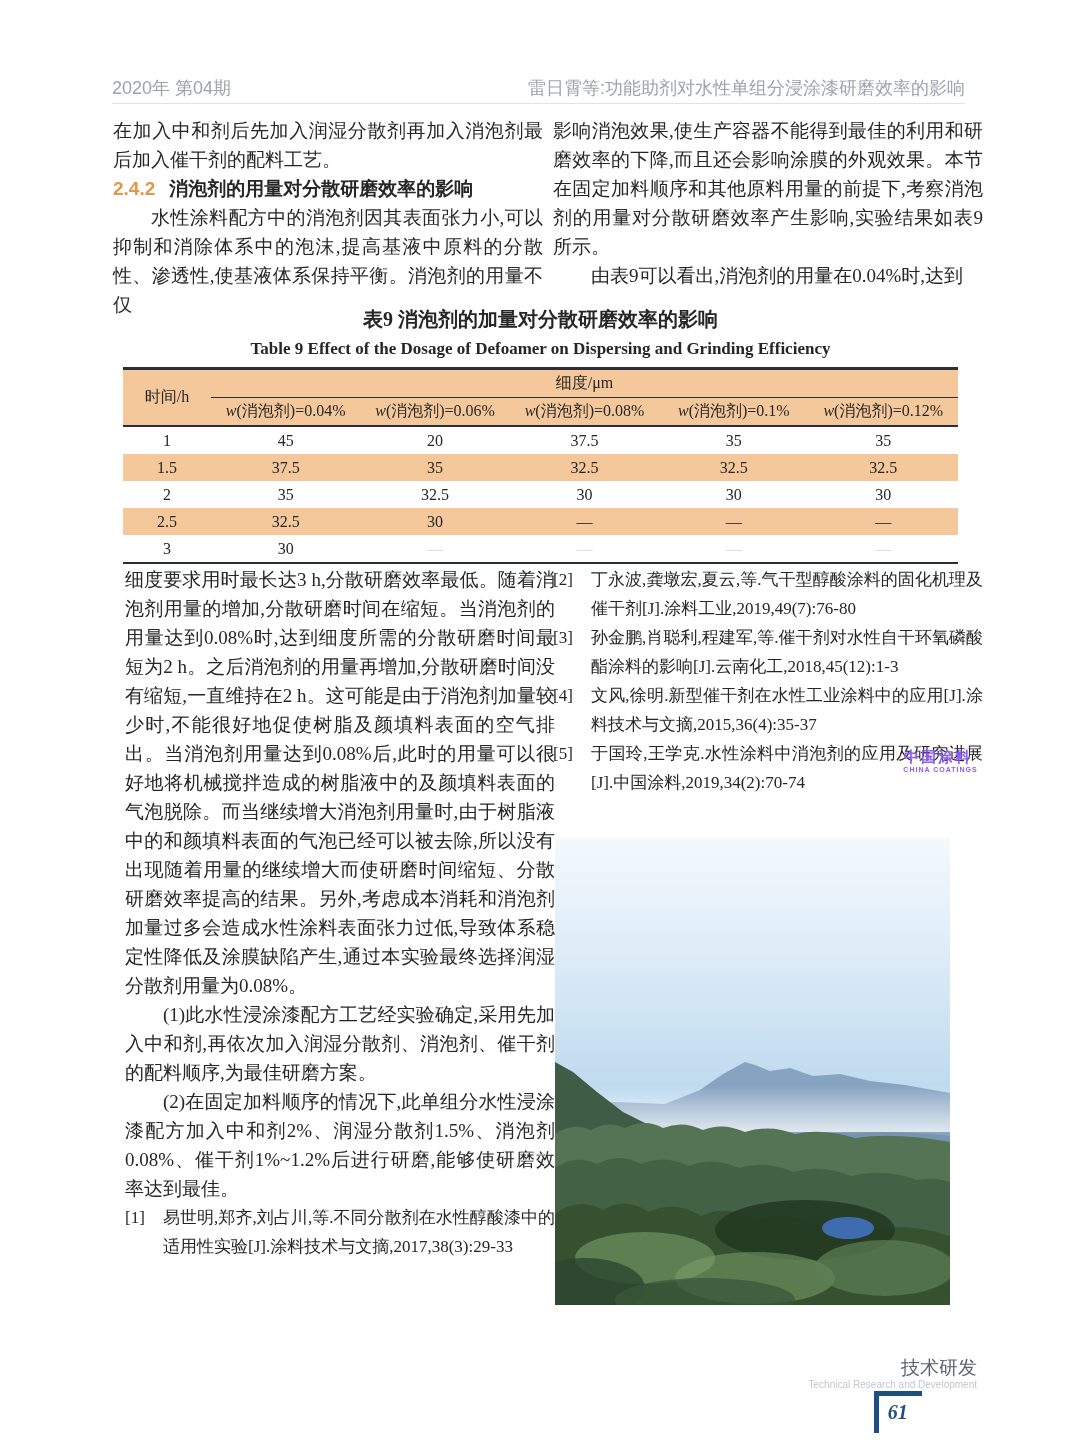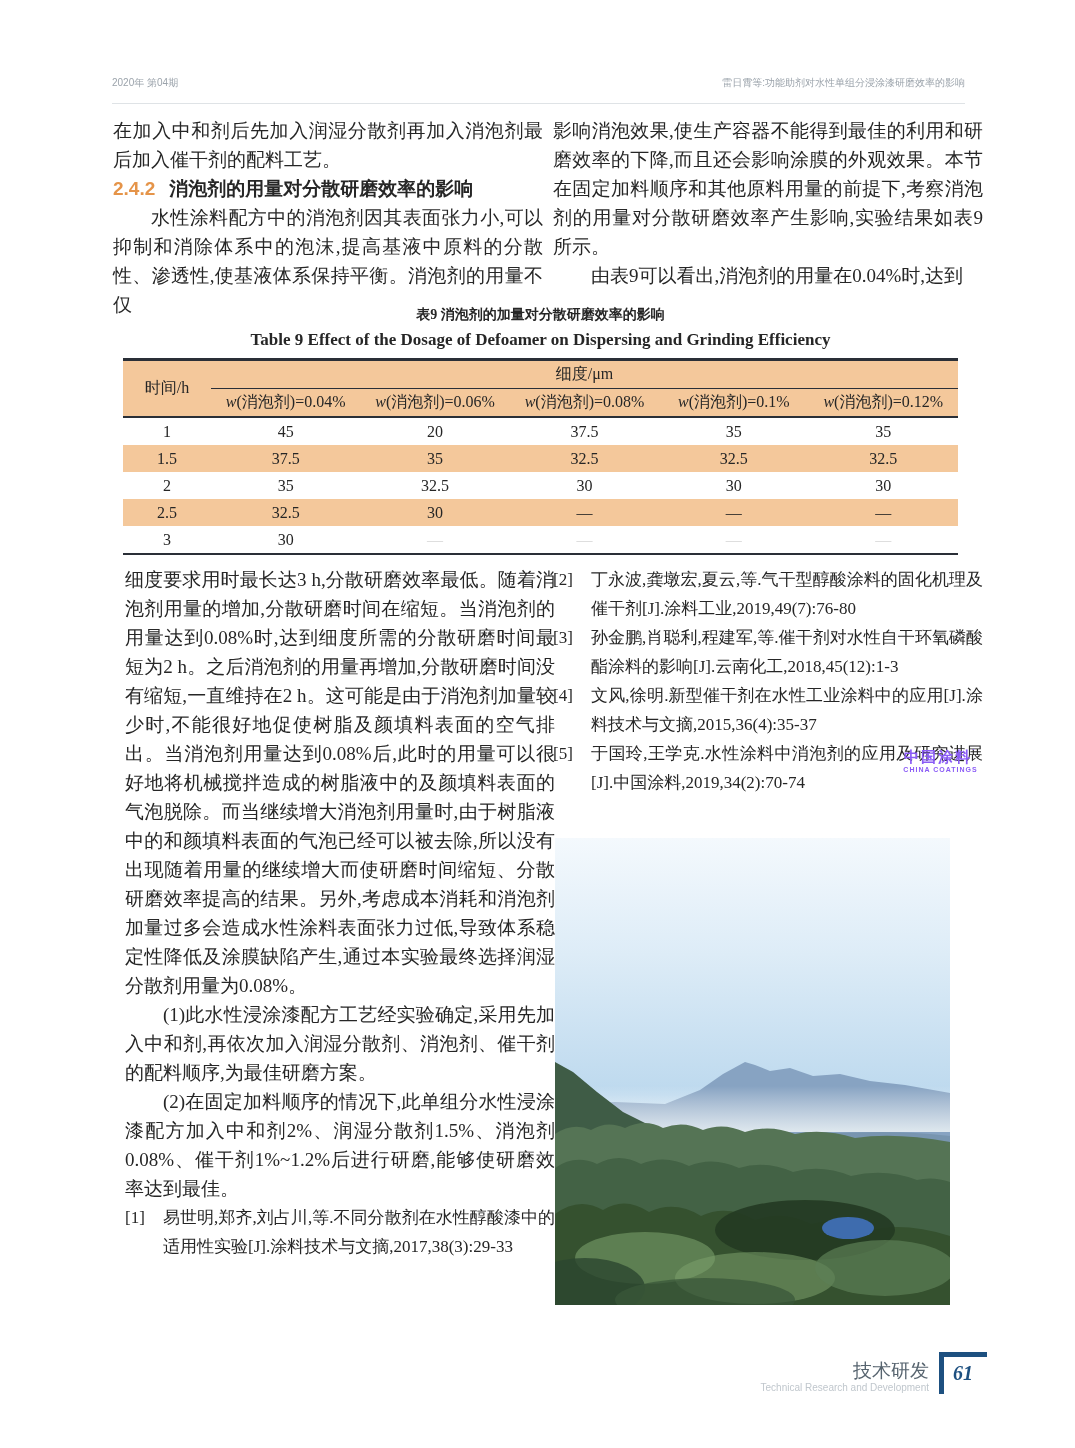--- a/index.html
+++ b/index.html
@@ -1,38 +1,38 @@
 <!DOCTYPE html>
 <html><head>
 <meta charset="utf-8">
 <style>
   html,body{margin:0;padding:0;background:#ffffff;}
   .page{position:relative;width:1075px;height:1448px;background:#ffffff;overflow:hidden;
         font-family:"Liberation Serif","DejaVu Serif",serif;color:#262626;}
   
   .pg-header{position:absolute;left:112px;right:110px;top:76px;display:flex;
-             justify-content:space-between;font-size:10px;color:#9ba3ab;
+             justify-content:space-between;font-size:18px;color:#9ba3ab;
              font-family:"Liberation Sans","DejaVu Sans",sans-serif;}
   .header-rule{position:absolute;left:112px;right:110px;top:103px;border-top:1px solid #dfe3e6;}
   
   .col{position:absolute;width:430px;font-size:19px;line-height:29px;text-align:justify;}
   .col p{margin:0;}
   .indent{text-indent:2em;}
   .sec-head{font-weight:bold;margin:0;}
   .sec-num{color:#e59449;font-family:"Liberation Sans","DejaVu Sans",sans-serif;font-weight:bold;margin-right:14px;}
   .sec3{margin:14px 0 10px 0;font-size:22px;font-weight:bold;}
   .sec3 .sec-num{font-size:22px;margin-right:18px;}
   .sec3 .sec3-title{color:#e59449;letter-spacing:10px;}
   .refs-title{text-align:center;font-weight:bold;font-size:19px;margin:16px 0 8px 0;}
   .ref-item{display:flex;font-size:17px;line-height:29px;text-align:justify;}
   .ref-num{flex:0 0 38px;}
   .ref-text{flex:1;}
   
   .tbl-wrap{position:absolute;left:123px;top:306px;width:835px;}
-  .tbl-cap-zh{text-align:center;font-weight:bold;font-size:14px;margin:0 0 6px 0;}
+  .tbl-cap-zh{text-align:center;font-weight:bold;font-size:20px;margin:0 0 6px 0;}
   .tbl-cap-en{text-align:center;font-weight:bold;font-size:17px;margin:0 0 8px 0;
               font-family:"Liberation Serif",serif;}
   table.data{width:100%;border-collapse:collapse;table-layout:fixed;
              border-top:3px solid #2a2f37;border-bottom:2px solid #2a2f37;
              font-size:16px;text-align:center;}
   table.data thead{background:#f4c89b;padding-left:48px;}
   table.data th{font-weight:normal;height:27px;padding:0;}
   th.time-col{width:88px;}
   th.span-head{border-bottom:1px solid #2a2f37;}
   table.data tbody tr:first-child td{border-top:2px solid #2a2f37;}
@@ -43,21 +43,21 @@
   
   .cc-logo{position:absolute;left:893px;top:745px;width:95px;text-align:center;
            color:#8b5cf6;font-family:"Liberation Sans","DejaVu Sans",sans-serif;}
   .cc-logo .zh{font-size:15px;font-weight:bold;letter-spacing:2px;line-height:16px;}
   .cc-logo .tm{font-size:9px;vertical-align:super;}
   .cc-logo .en{font-size:7px;font-weight:bold;letter-spacing:1px;line-height:9px;}
   
   .photo{position:absolute;left:555px;top:838px;width:395px;height:467px;overflow:hidden;}
   .photo svg{display:block;}
   
-  .pg-footer{position:absolute;right:88px;top:1352px;display:flex;align-items:flex-end;}
+  .pg-footer{position:absolute;right:88px;top:1352px;display:flex;align-items:center;flex-direction:column;}
   .footer-text{text-align:right;margin-right:10px;padding-top:6px;}
   .footer-zh{font-size:19px;color:#57646f;font-family:"Liberation Sans","DejaVu Sans",sans-serif;line-height:20px;}
   .footer-en{font-size:10px;color:#c0c7cd;font-family:"Liberation Sans","DejaVu Sans",sans-serif;line-height:13px;}
   .page-num{border-top:5px solid #1d5080;border-left:5px solid #1d5080;
             padding:1px 14px 6px 9px;font-size:20px;font-weight:bold;font-style:italic;
             color:#1d5080;font-family:"Liberation Serif",serif;line-height:30px;}
 </style>
 </head>
 <body>
 

